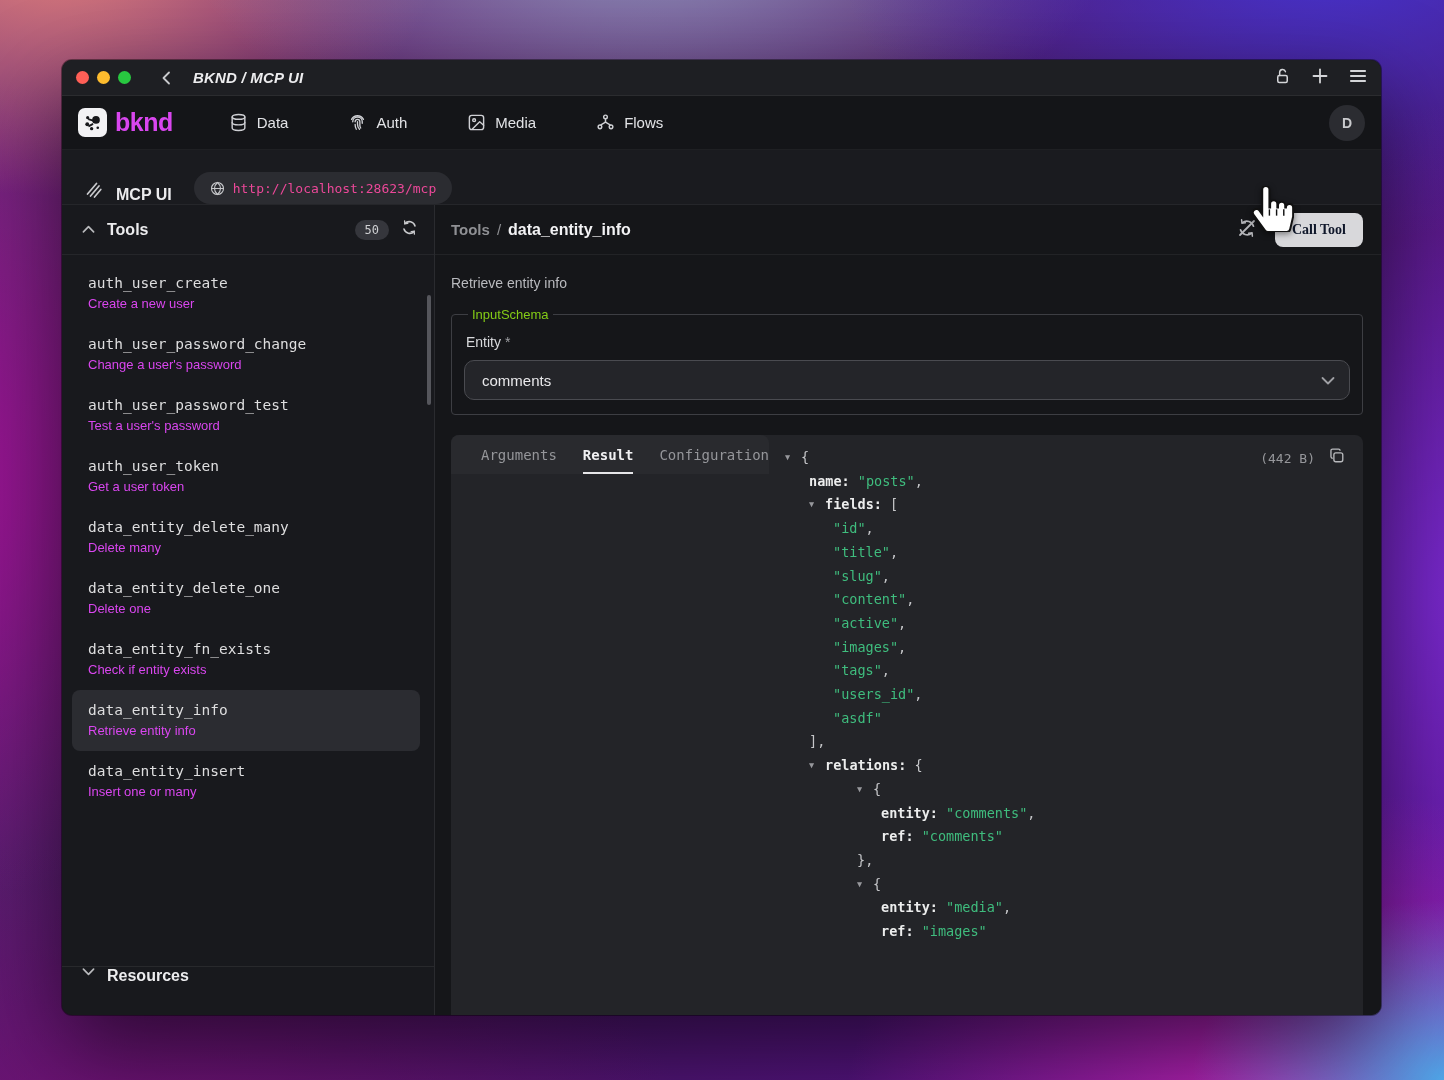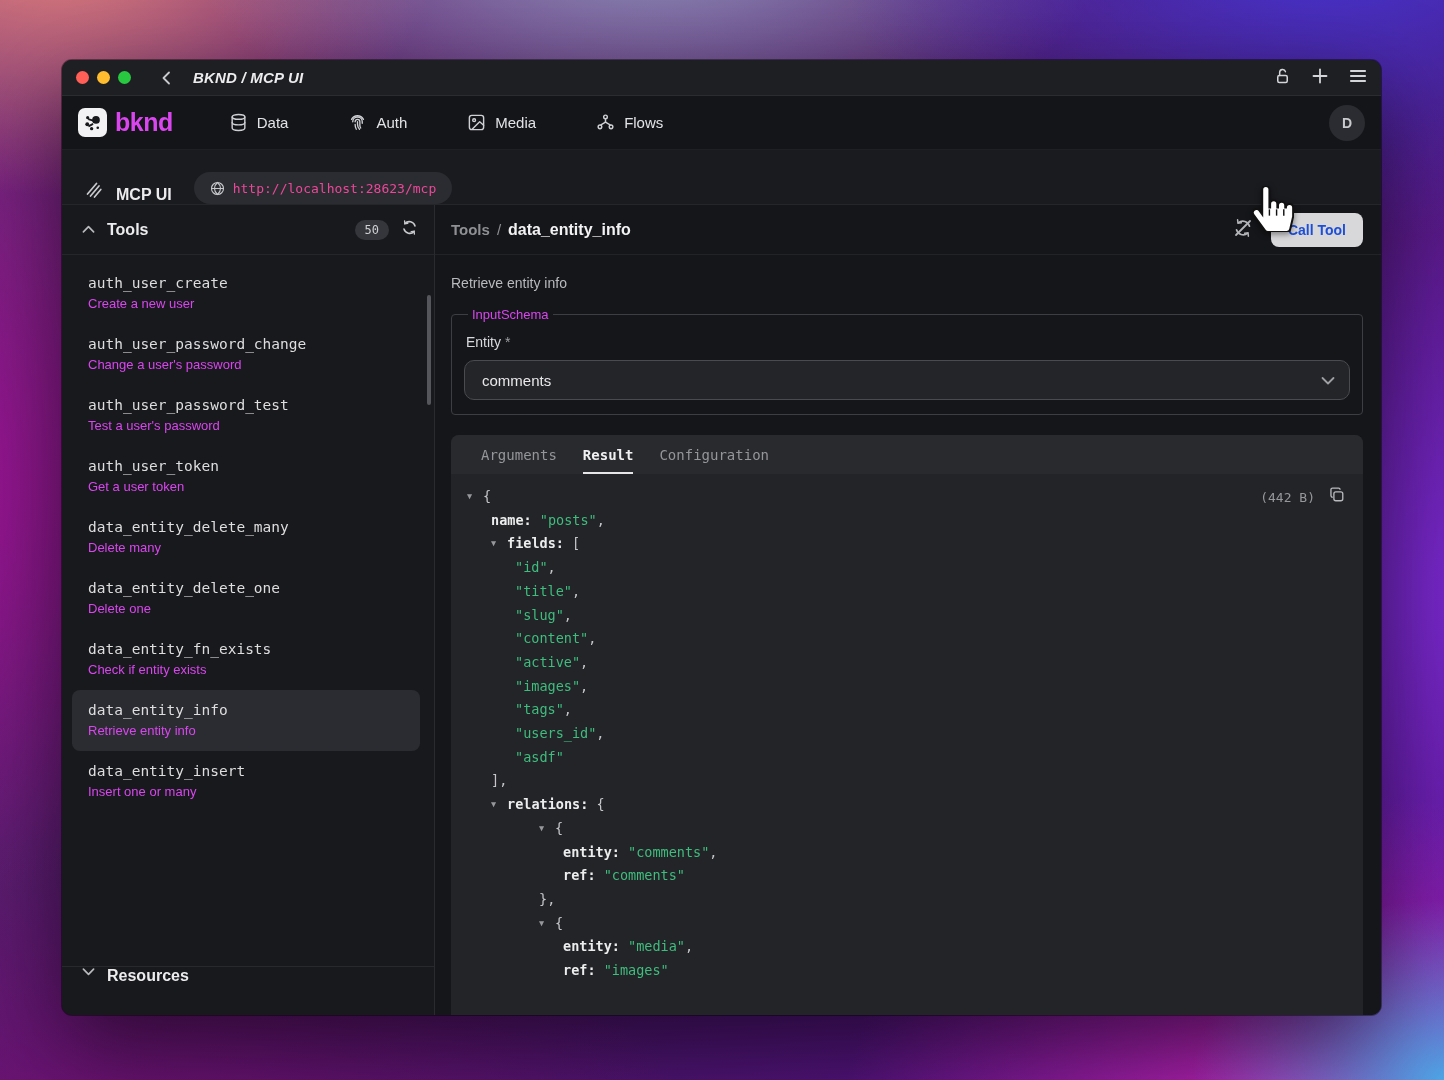--- a/index.html
+++ b/index.html
@@ -76,36 +76,36 @@
     background:#55565c; border-radius:2px; }
 
   
   .main { flex:1; display:flex; flex-direction:column; min-width:0; background:#151619; }
   .main-header { height:50px; flex:0 0 auto; display:flex; align-items:center;
     border-bottom:1px solid rgba(255,255,255,.06); padding:0 18px 0 16px; }
   .crumb-section { color:#8f9094; font-size:15px; font-weight:600; }
   .crumb-sep { color:#8f9094; font-size:15px; margin:0 7px; }
   .crumb-current { color:#f2f2f4; font-size:16px; font-weight:700; }
   .header-actions { margin-left:auto; display:flex; align-items:center; gap:18px; }
-  .call-tool-btn { background:#d8d8db; color:#1d4ed8; font-size:14px; font-weight:600;
-    border:none; border-radius:8px; padding:9px 17px; cursor:pointer; font-family:Liberation Sans, sans-serif; }
+  .call-tool-btn { background:#d8d8db; color:#0f172a; font-size:14px; font-weight:600;
+    border:none; border-radius:8px; padding:9px 17px; cursor:pointer; font-family:Liberation Serif, serif; }
 
   .main-body { flex:1; min-height:0; padding:20px 18px 0 16px; display:flex; flex-direction:column; }
   .tool-description { color:#b9babe; font-size:14px; margin-bottom:16px; }
 
   fieldset.schema { border:1px solid #3d3e43; border-radius:4px; padding:6px 12px 14px 12px; margin-bottom:20px; }
-  fieldset.schema legend { color:#d946ef; font-size:13px; padding:0 4px; margin-left:4px; }
+  fieldset.schema legend { color:#84cc16; font-size:13px; padding:0 4px; margin-left:4px; }
   .field-label { color:#d8d9dc; font-size:14px; font-weight:500; margin:6px 0 10px 2px; }
   .req { color:#9fa0a4; margin-left:4px; }
   .select { height:40px; background:#242529; border:1px solid #4a4b50; border-radius:10px;
     display:flex; align-items:center; padding:0 14px 0 17px; cursor:pointer; }
   .select-value { color:#e9e9eb; font-size:15px; }
   .select svg { margin-left:auto; }
 
-  .panel { flex:1; min-height:0; background:#232428; border-radius:8px 8px 0 0; display:flex; flex-direction:column; }
+  .panel { flex:1; min-height:0; background:#232428; border-radius:8px 8px 0 0; display:flex; flex-direction:row; }
   .tabstrip { flex:0 0 auto; height:39px; background:#292a2e; border-radius:8px 8px 0 0;
     display:flex; align-items:stretch; padding-left:30px; gap:26px; }
   .tab { font-family:"DejaVu Sans Mono","Liberation Mono",monospace; font-size:14px; color:#95969a;
     display:flex; align-items:center; cursor:pointer; border-bottom:2px solid transparent; padding-top:2px; }
   .tab.active { color:#f0f0f2; font-weight:700; border-bottom-color:#e6e6e8; }
   .panel-body { flex:1; min-height:0; position:relative; padding:11px 16px 0 16px; }
   .result-meta { position:absolute; top:13px; right:18px; display:flex; align-items:center; gap:14px; }
   .result-size { color:#96979b; font-size:13px; }
 
   .json { font-family:"DejaVu Sans Mono","Liberation Mono",monospace; font-size:13.5px; line-height:23.7px; }

